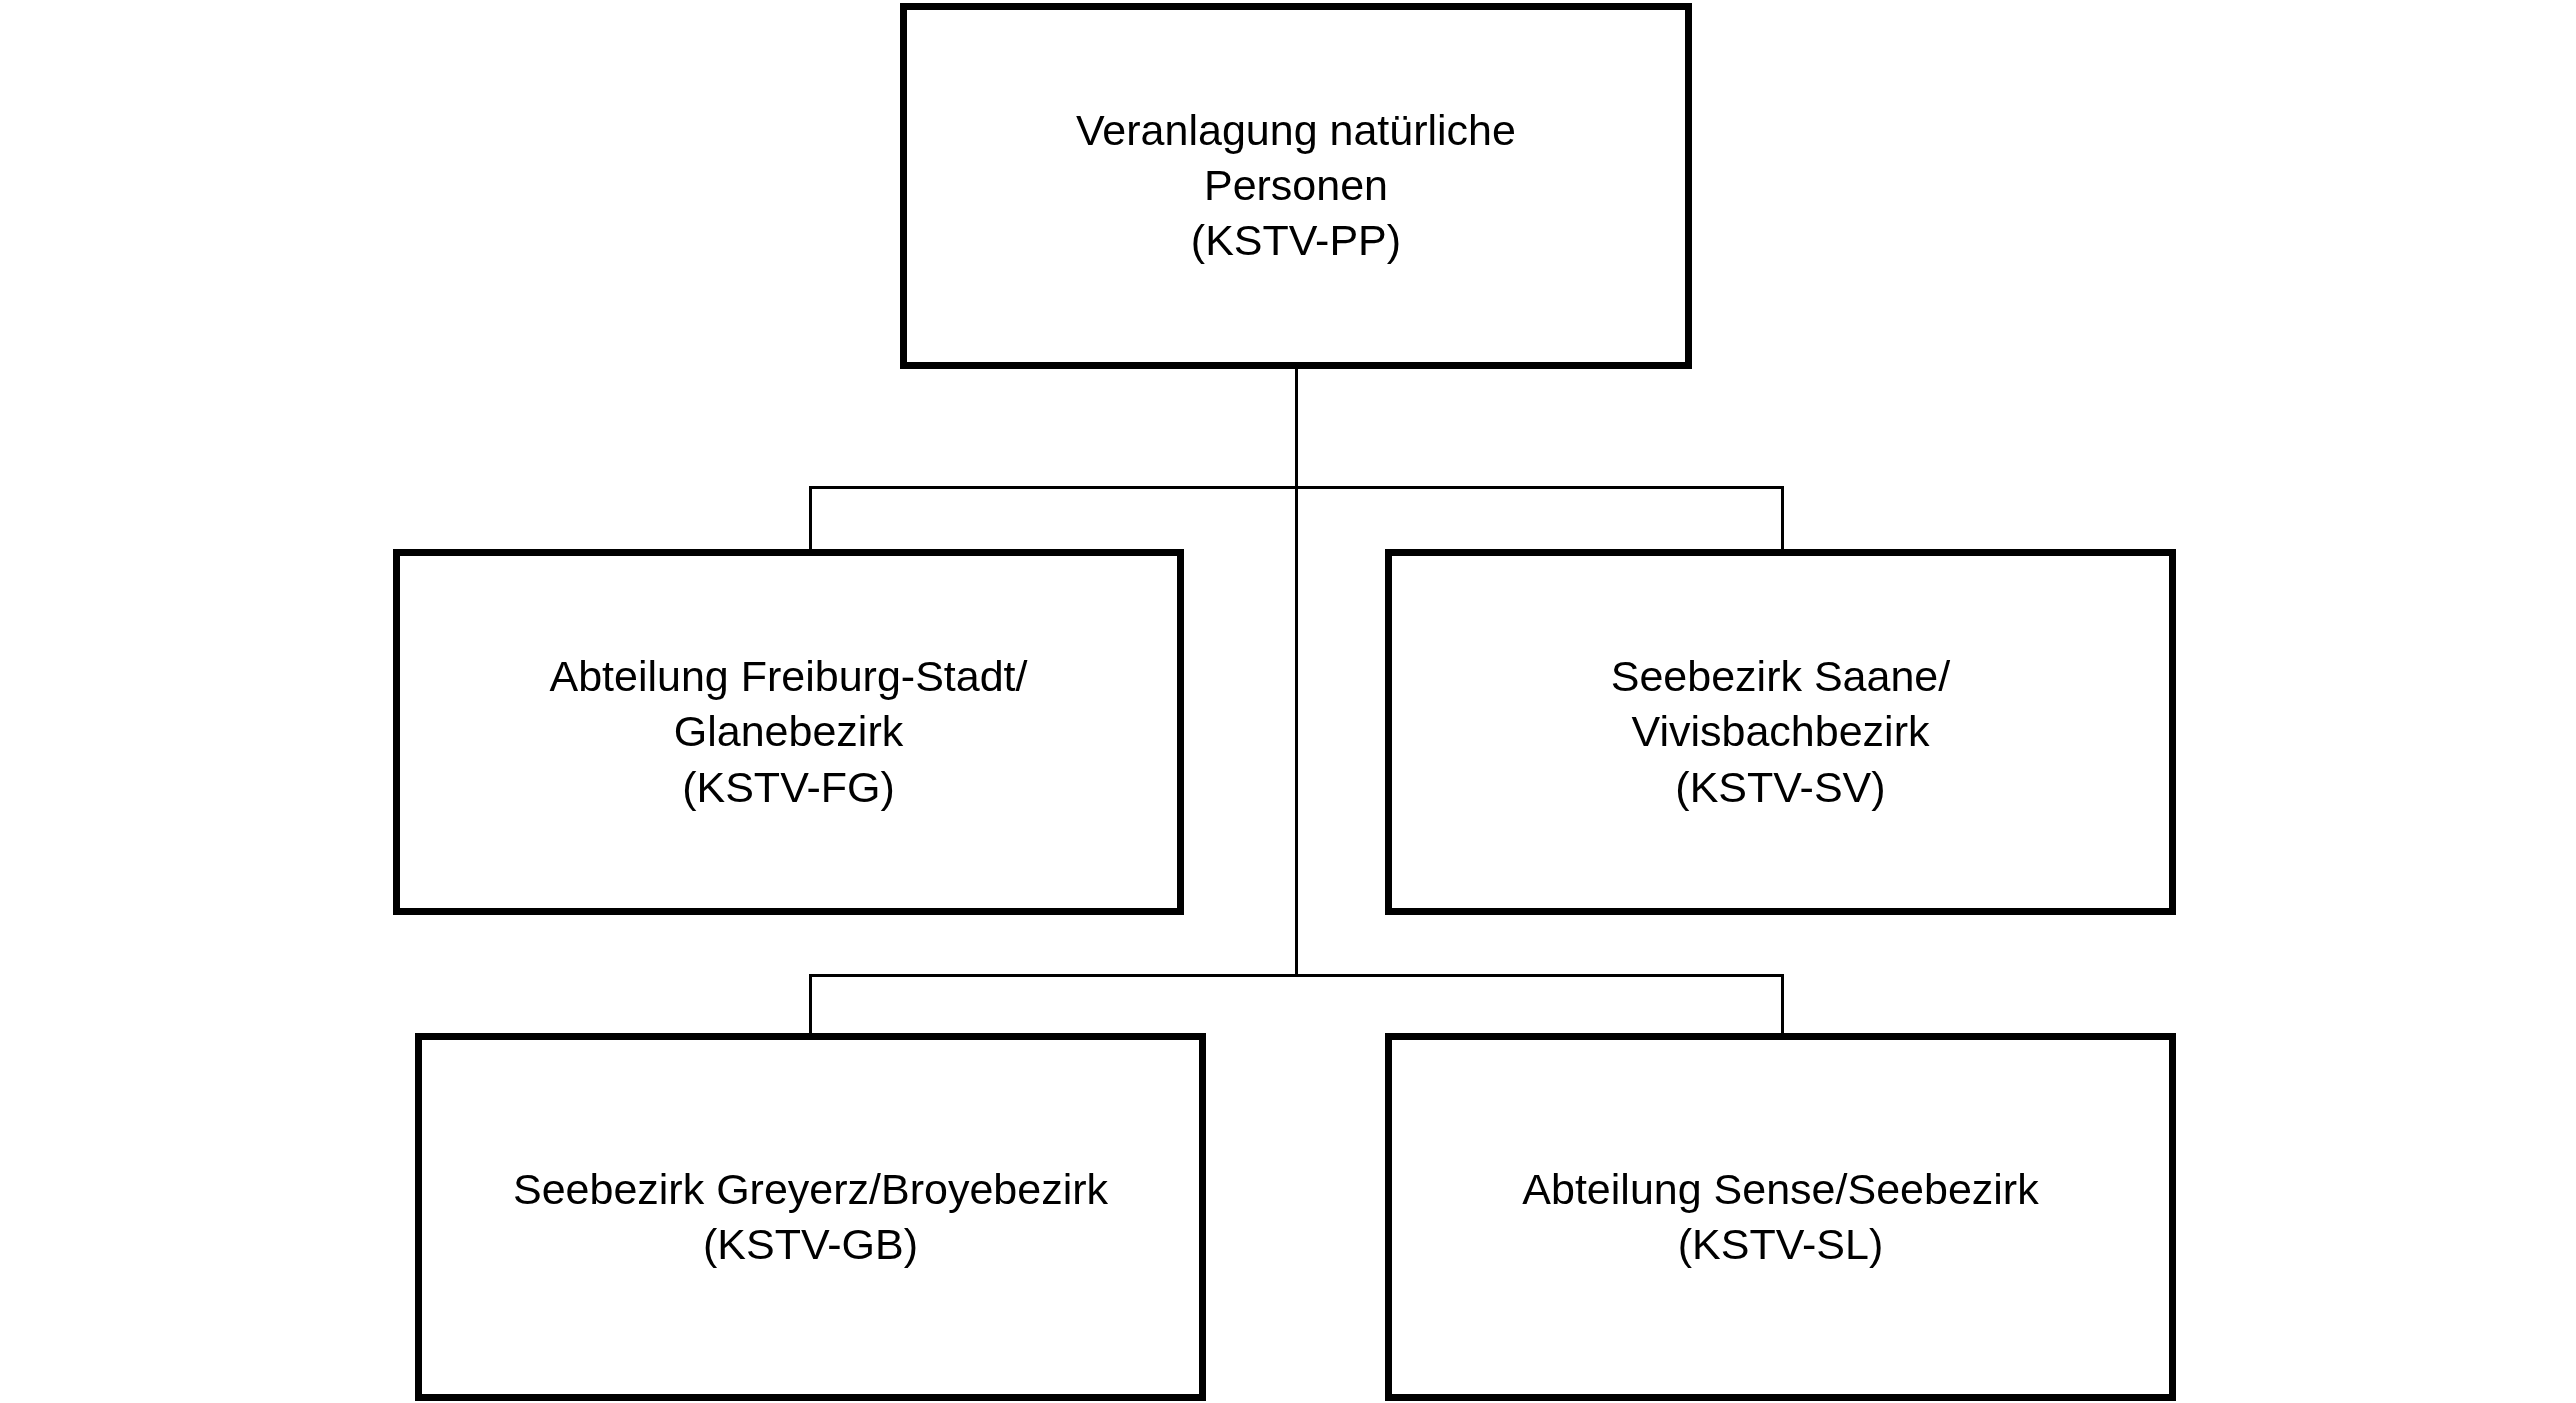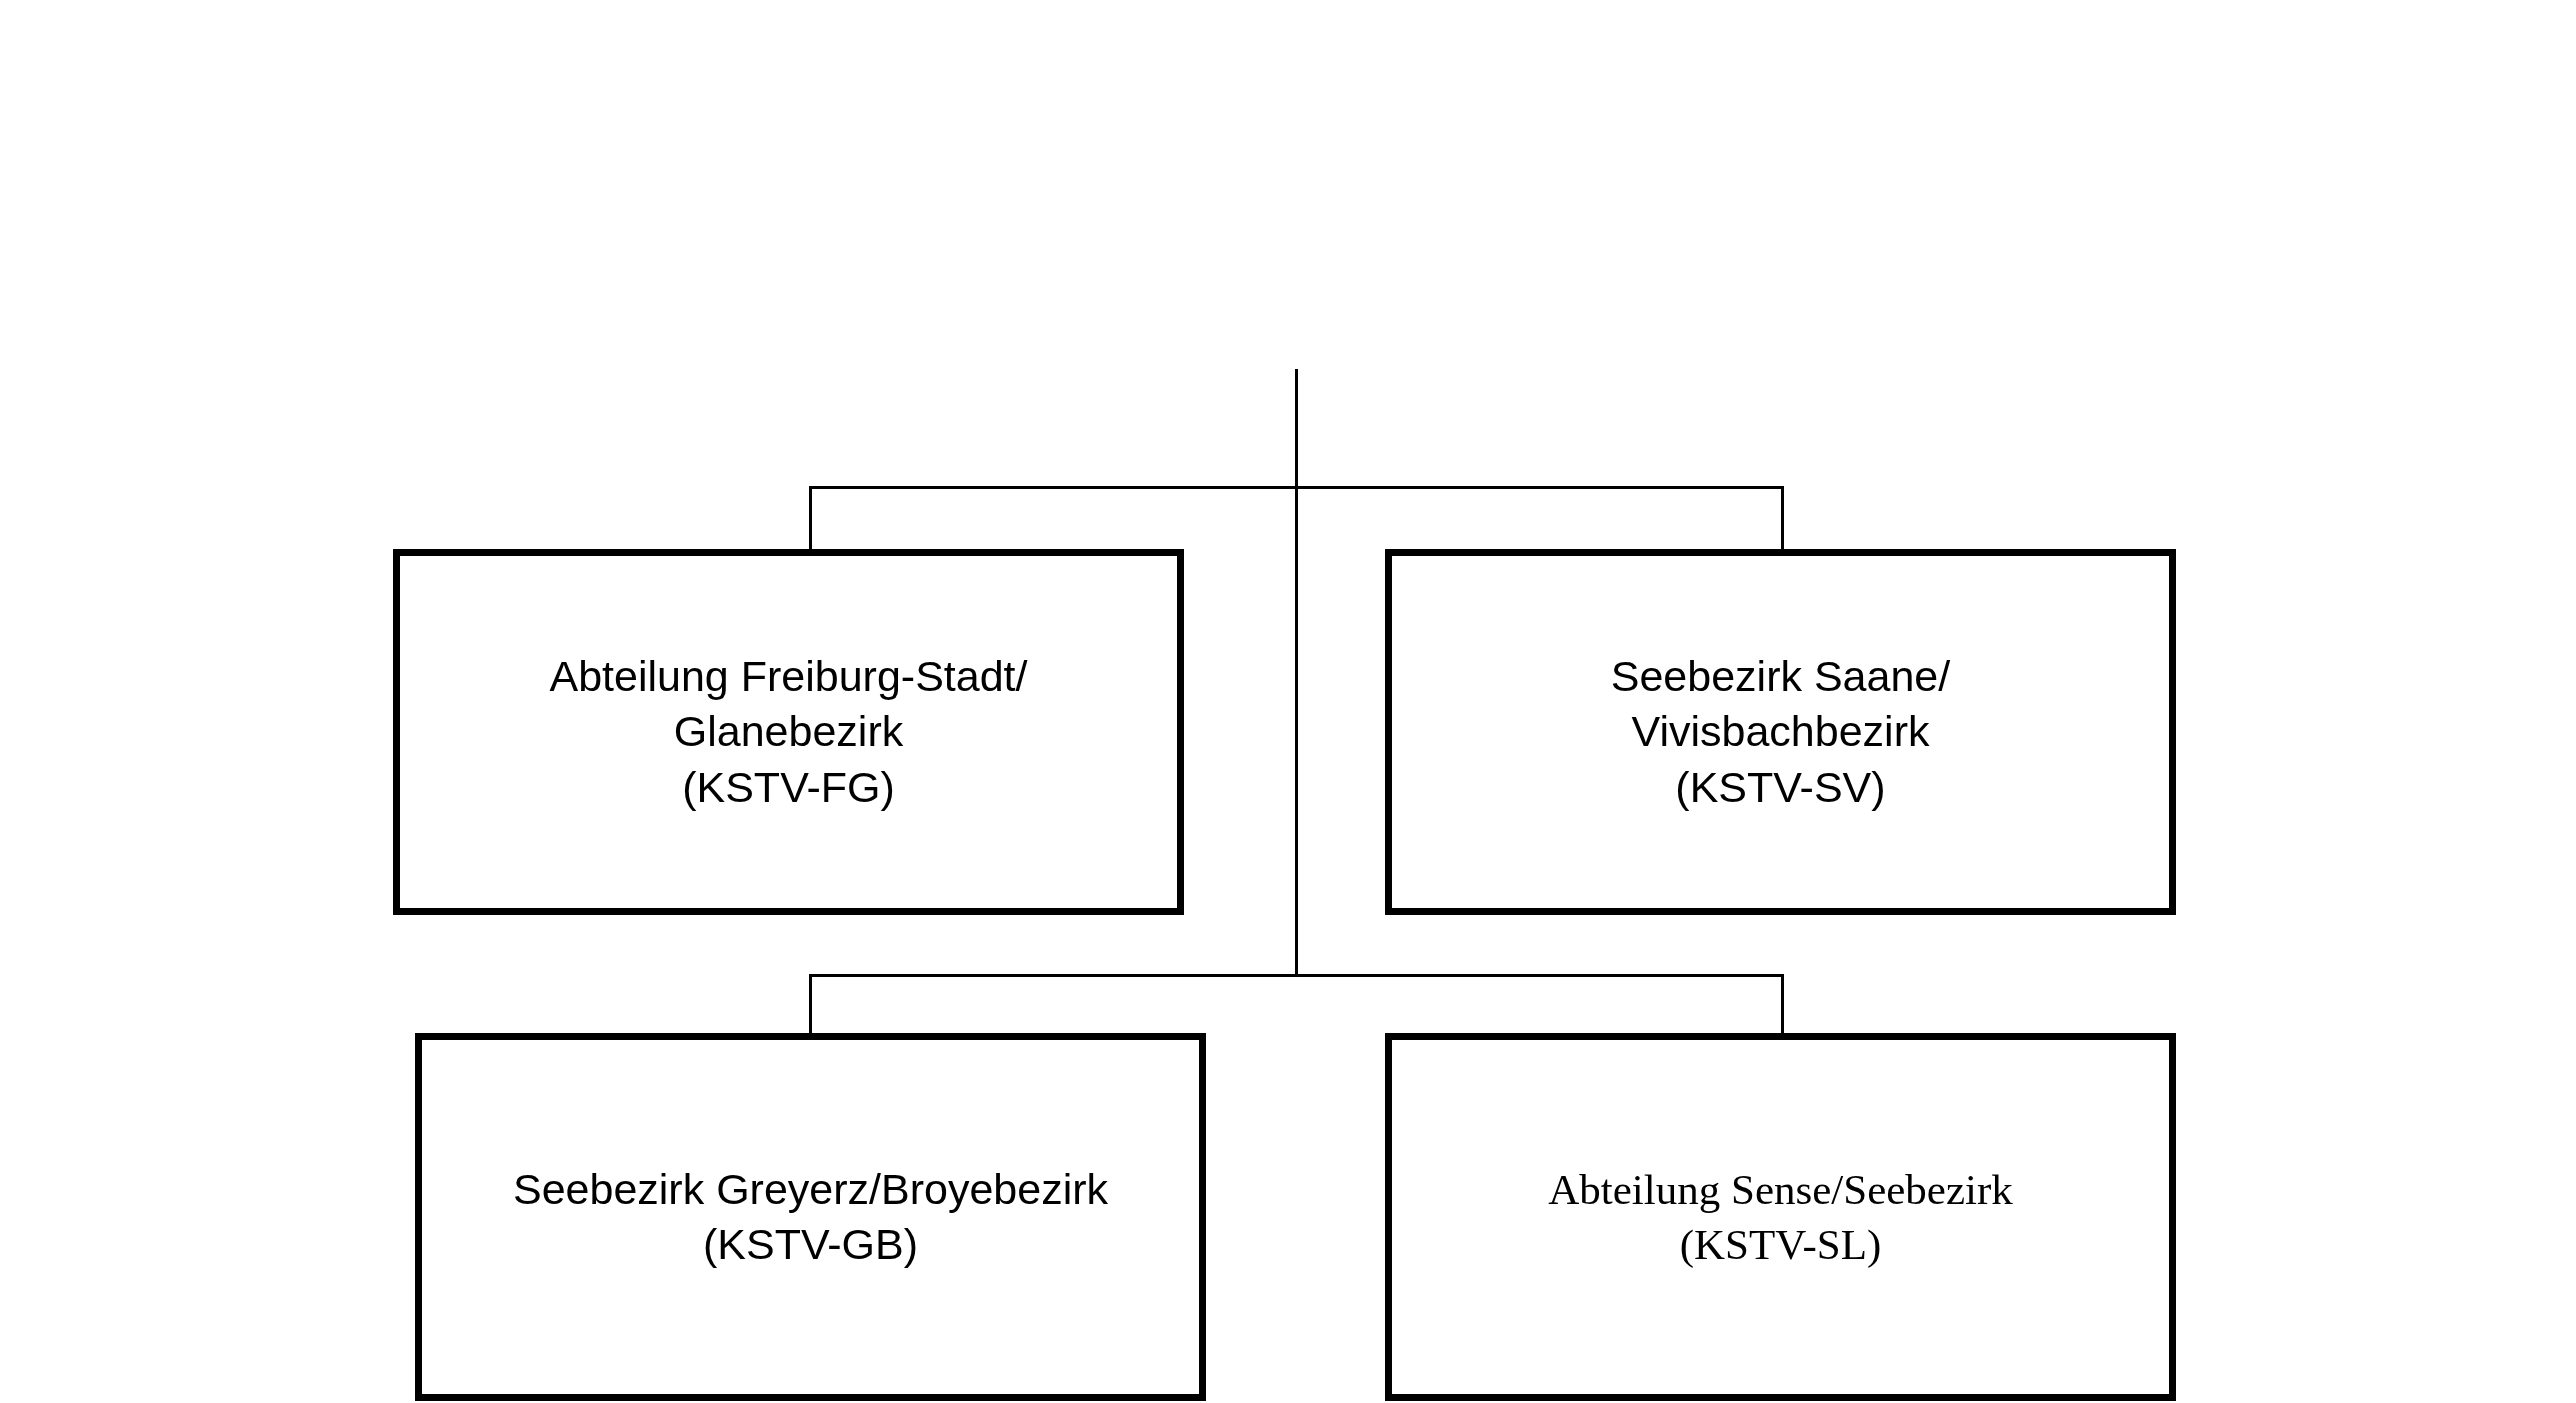--- a/index.html
+++ b/index.html
@@ -36,21 +36,21 @@
     line-height: 1.28;
     color: #000000;
     white-space: pre-line;
     padding: 0 5.6px;
   }
 
   .node-root  { left: 900px;  top: 2.8px;    width: 792px; height: 366px; }
   .node-fg    { left: 393px;  top: 549px;  width: 791px; height: 366px; }
   .node-sv    { left: 1385px; top: 549px;  width: 791px; height: 366px; }
   .node-gb    { left: 415px;  top: 1033px; width: 791px; height: 368px; }
-  .node-sl    { left: 1385px; top: 1033px; width: 791px; height: 368px; font-family: Liberation Serif, serif; }
+  .node-sl    { left: 1385px; top: 1033px; width: 791px; height: 368px; }
 
   
   .node-gb .node-label { font-size: 43px; padding: 0 1.9px; }
 
   
   .conn {
     position: absolute;
     background: #000000;
     z-index: 1;
   }
@@ -78,20 +78,25 @@
   <div class="conn conn-v trunk"></div>
 
   <div class="conn conn-h bar-upper"></div>
   <div class="conn conn-v drop-upper-l"></div>
   <div class="conn conn-v drop-upper-r"></div>
 
   <div class="conn conn-h bar-lower"></div>
   <div class="conn conn-v drop-lower-l"></div>
   <div class="conn conn-v drop-lower-r"></div>
 
+  <div class="node node-root">
+    <span class="node-label">Veranlagung natürliche
+Personen
+(KSTV-PP)</span>
+  </div>
 
   <div class="node node-fg">
     <span class="node-label">Abteilung Freiburg-Stadt/
 Glanebezirk
 (KSTV-FG)</span>
   </div>
 
   <div class="node node-sv">
     <span class="node-label">Seebezirk Saane/
 Vivisbachbezirk

